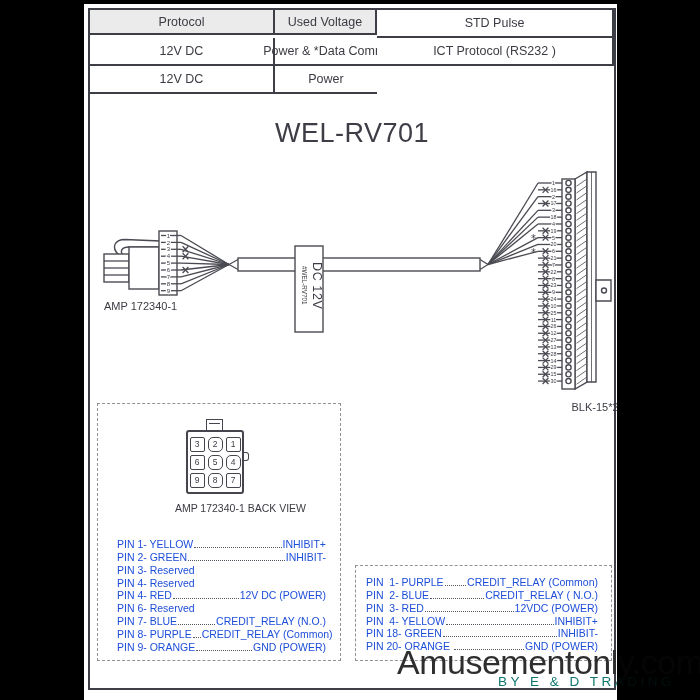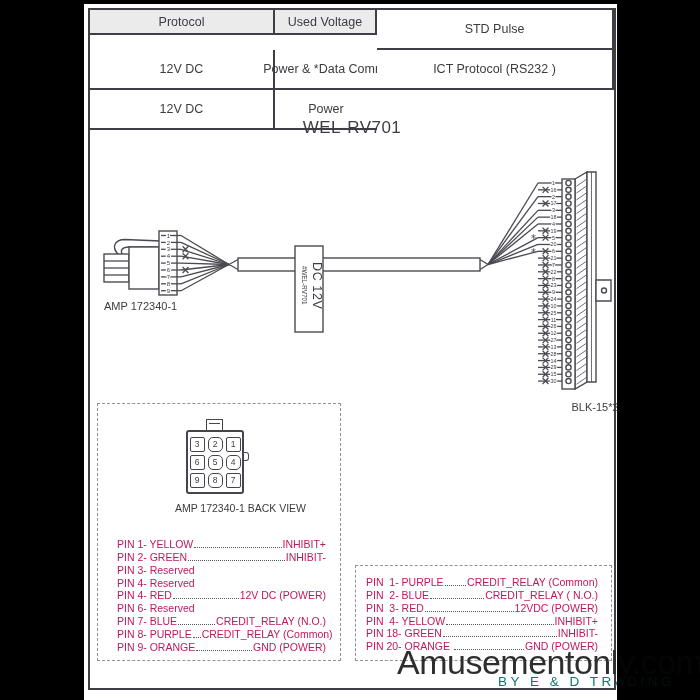--- a/index.html
+++ b/index.html
@@ -3,26 +3,26 @@
 <meta charset="utf-8">
 <style>
   *{margin:0;padding:0;box-sizing:border-box}
   html,body{width:700px;height:700px}
   body{background:#000;font-family:"Liberation Sans",sans-serif;position:relative;overflow:hidden}
   #page{position:absolute;left:84px;top:4px;width:533px;height:696px;background:#fff;z-index:1}
   #frame{position:absolute;left:4px;top:4px;width:528px;height:682px;border:2px solid #3e3e47}
   
   #info-table{position:absolute;left:6px;top:6px;width:524px;display:grid;
     grid-template-columns:185px 102px 237px;grid-auto-rows:auto;font-size:12.5px;color:#3b3b43;z-index:4}
-  .tcell{border-bottom:2px solid #3e3e47;display:flex;align-items:center;justify-content:center;height:40px;background:#fff;white-space:pre}
+  .tcell{border-bottom:2px solid #3e3e47;display:flex;align-items:center;justify-content:center;height:28px;background:#fff;white-space:pre}
   .tcell.c0,.tcell.c1{border-right:2px solid #3e3e47}
   .tcell.hdr{background:#ebebeb;height:25px}
   
   #title{position:absolute;left:6px;top:114px;width:524px;text-align:center;
-    font-size:17px;letter-spacing:0.5px;color:#3d3d46;z-index:4}
+    font-size:27px;letter-spacing:0.5px;color:#3d3d46;z-index:4}
   
   #diagram-svg{position:absolute;left:0;top:0;width:533px;height:696px;z-index:2}
   .w{stroke:#4a4a52;stroke-width:1.3;fill:none}
   .thin{stroke-width:0.8}
   .shape{fill:#fff;stroke:#4a4a52;stroke-width:1.4}
   .pin-num{font-family:"Liberation Sans",sans-serif;font-size:6px;fill:#3b3b43;
     text-anchor:middle;paint-order:stroke;stroke:#fff;stroke-width:2.4px}
   .term-num{font-family:"Liberation Sans",sans-serif;font-size:5.4px;fill:#3b3b43;
     text-anchor:middle;paint-order:stroke;stroke:#fff;stroke-width:1.8px}
   .star{font-family:"DejaVu Sans",sans-serif;font-size:10px;fill:#3b3b43;text-anchor:middle}
@@ -37,21 +37,21 @@
   #bv-latch{position:absolute;left:122px;top:415px;width:17px;height:13px;border:1.8px solid #45454d;border-bottom:none;background:#fff;z-index:4}
   #bv-latch:after{content:"";position:absolute;left:2px;top:3px;right:2px;border-top:1.5px solid #45454d}
   #bv-body{position:absolute;left:102px;top:426px;width:58px;height:64px;border:2px solid #45454d;border-radius:3px;background:#fff;z-index:4;
     display:grid;grid-template-columns:repeat(3,15px);grid-template-rows:repeat(3,15px);gap:3px;justify-content:center;align-content:center}
   #bv-bump{position:absolute;left:160px;top:448px;width:5px;height:9px;border:1.5px solid #45454d;border-left:none;border-radius:0 3px 3px 0;background:#fff;z-index:4}
   .cell{border:1.6px solid #45454d;border-radius:2px;display:flex;align-items:center;justify-content:center;
     font-size:8.5px;color:#3b3b43;background:#fff}
   .cell.round{border-radius:5px}
   #bv-caption{position:absolute;left:42px;top:498px;width:180px;text-align:right;font-size:10.5px;color:#3b3b43;z-index:4;white-space:nowrap}
   
-  .pin-list{position:absolute;z-index:4;color:#be185d}
+  .pin-list{position:absolute;z-index:4;color:#1d4ed8}
   #pinlist1{left:33px;top:533px;width:209px}
   #pinlist2{left:282px;top:571px;width:232px}
   .pin-row{display:flex;align-items:flex-end;height:12.9px;font-size:10.5px;line-height:12px;white-space:pre}
   .pin-row .pl,.pin-row .pr{white-space:pre}
   .pin-row .leader{flex:1;border-bottom:1.6px dotted #565660;margin:0 1px 2px 1px;min-width:8px}
   
   #wm-brand{position:absolute;left:397px;top:643px;font-size:34px;font-weight:400;letter-spacing:-0.5px;color:#2e2e2e;z-index:6;white-space:nowrap}
   #wm-byline{position:absolute;left:498px;top:674px;font-size:13.5px;letter-spacing:3.5px;color:#0f766e;z-index:6;white-space:nowrap}
   
   .bar{position:absolute;background:#000;z-index:9}

